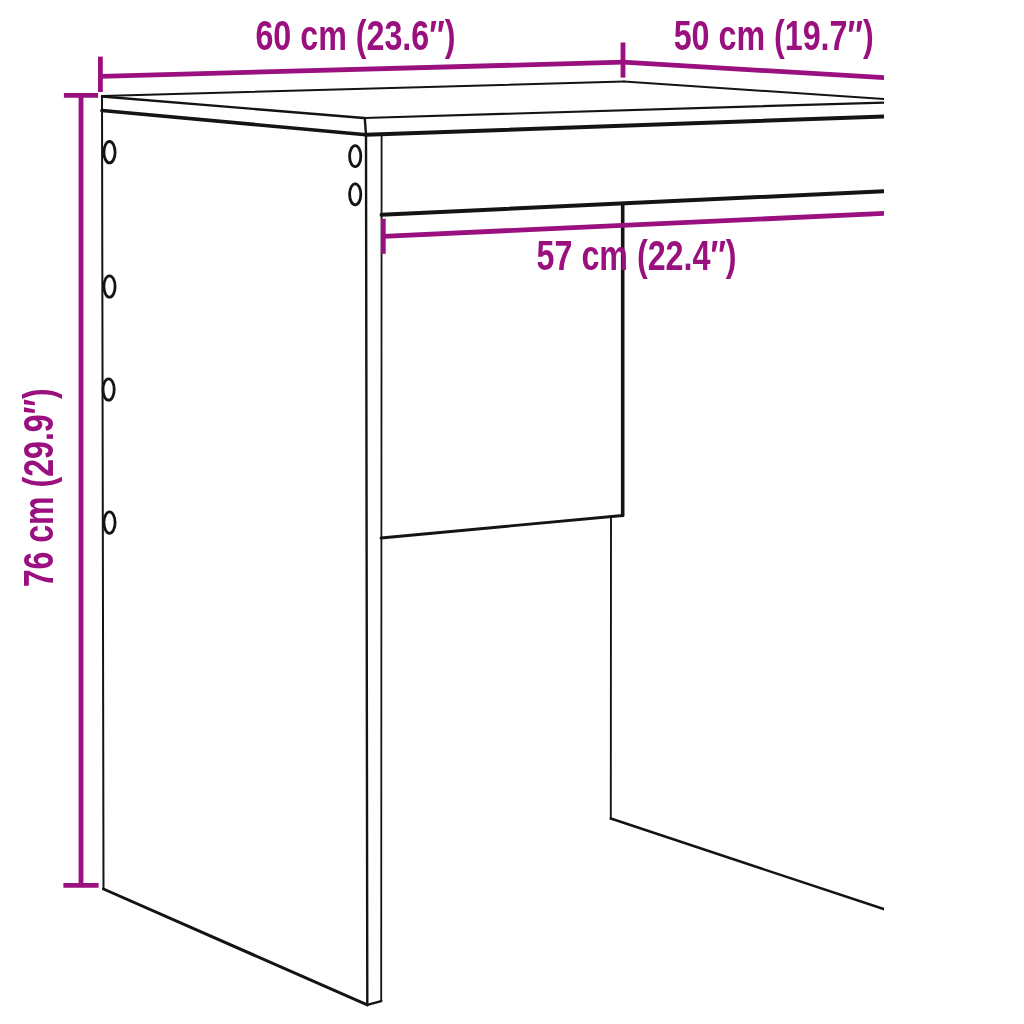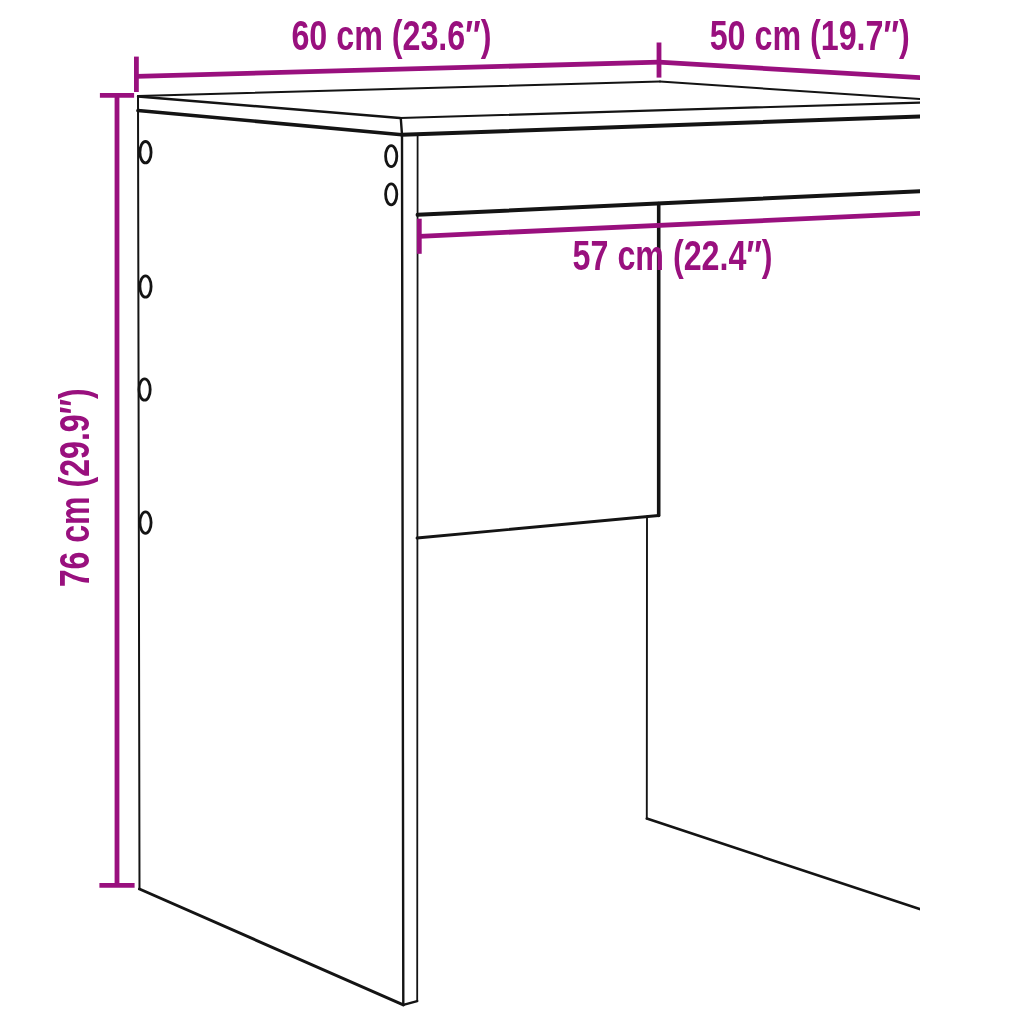--- a/index.html
+++ b/index.html
@@ -1,16 +1,16 @@
 <!DOCTYPE html>
 <html><head>
 <meta charset="utf-8">
 <style>
   html,body{margin:0;padding:0;background:#ffffff;}
-  .wrap{width:884px;height:1024px;position:relative;overflow:hidden;background:#ffffff;margin-left:36px;}
+  .wrap{width:884px;height:1024px;position:relative;overflow:hidden;background:#ffffff;}
   text{font-family:"Liberation Sans", sans-serif;font-weight:bold;fill:#99107E;}
 </style>
 </head>
 <body>
 <div class="wrap">
 <svg width="1024" height="1024" viewBox="0 0 1024 1024" xmlns="http://www.w3.org/2000/svg">
 
   <rect x="0" y="0" width="1024" height="1024" fill="#ffffff"></rect>
 
   <g fill="none" stroke="#141414" stroke-linecap="round">

